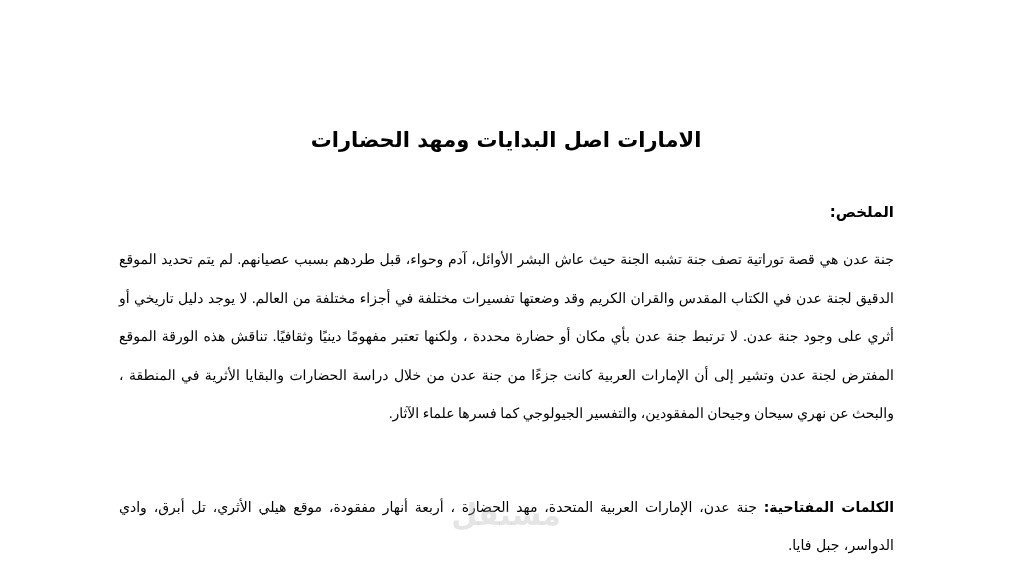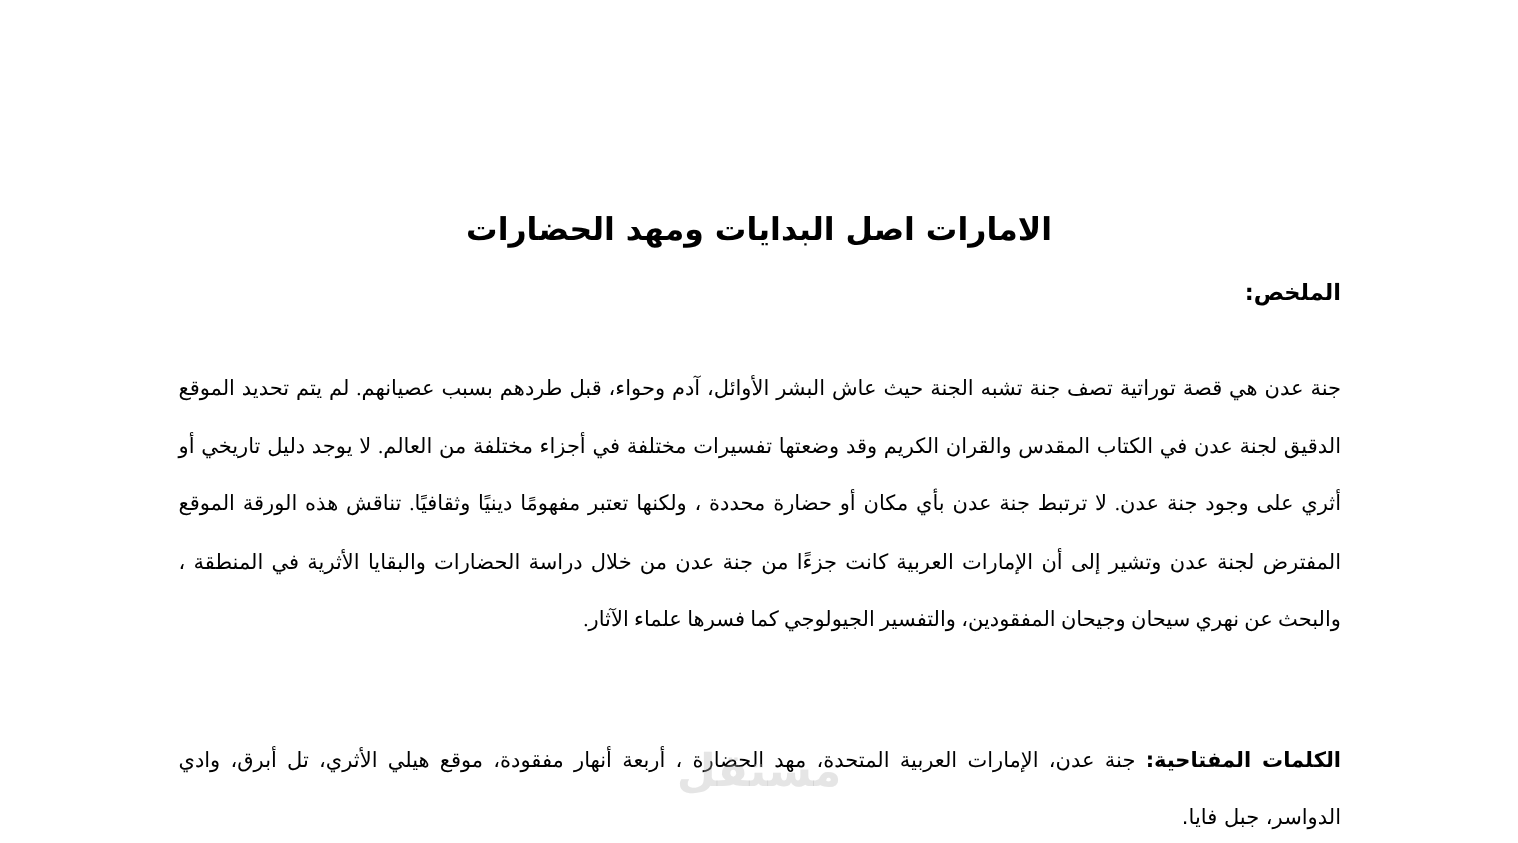--- a/index.html
+++ b/index.html
@@ -18,32 +18,32 @@
     .page {
       position: absolute;
       left: 0;
       top: 0;
       width: 1012px;
       height: 562px;
       background: #ffffff;
     }
     .title {
       position: absolute;
-      top: 138px;
+      top: 125px;
       left: 0;
       width: 1012px;
       text-align: center;
       direction: rtl;
       font-weight: bold;
       font-size: 21px;
       line-height: 30px;
     }
     .section-head {
       position: absolute;
-      top: 183px;
+      top: 200px;
       right: 118px;
       direction: rtl;
       font-weight: bold;
       font-size: 15px;
       line-height: 24px;
     }
     .abstract {
       position: absolute;
       top: 241px;
       right: 118px;

